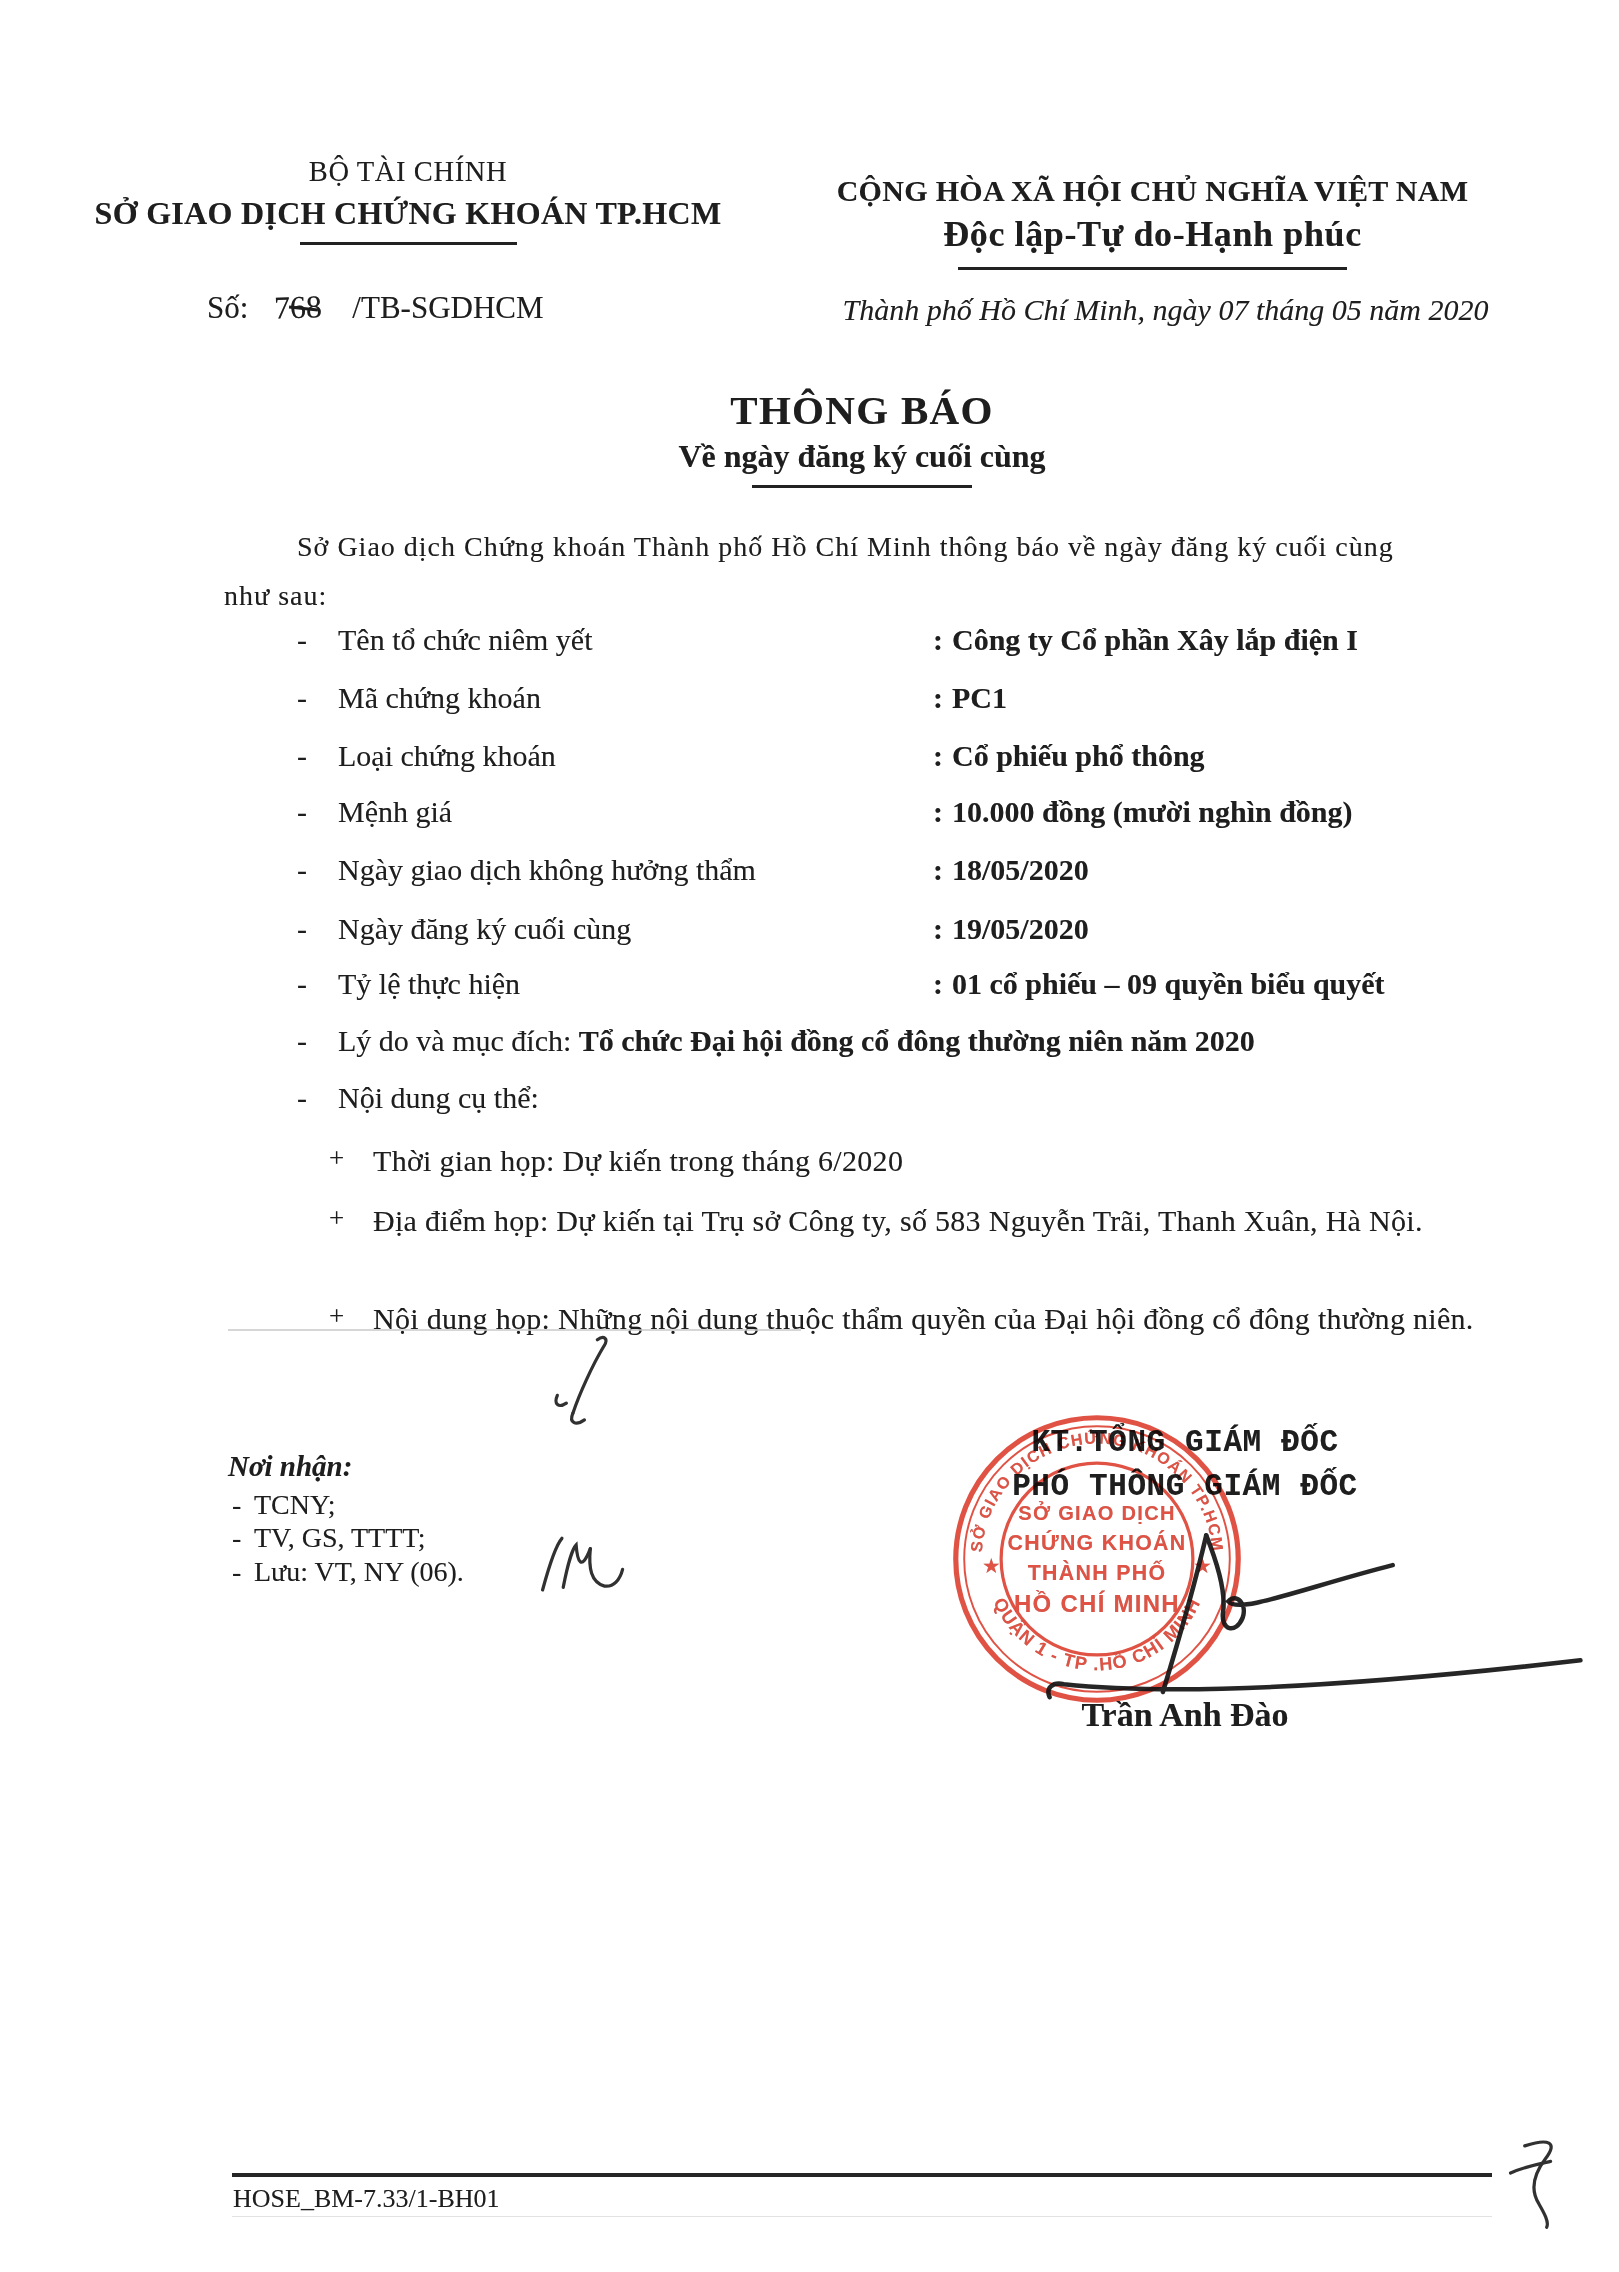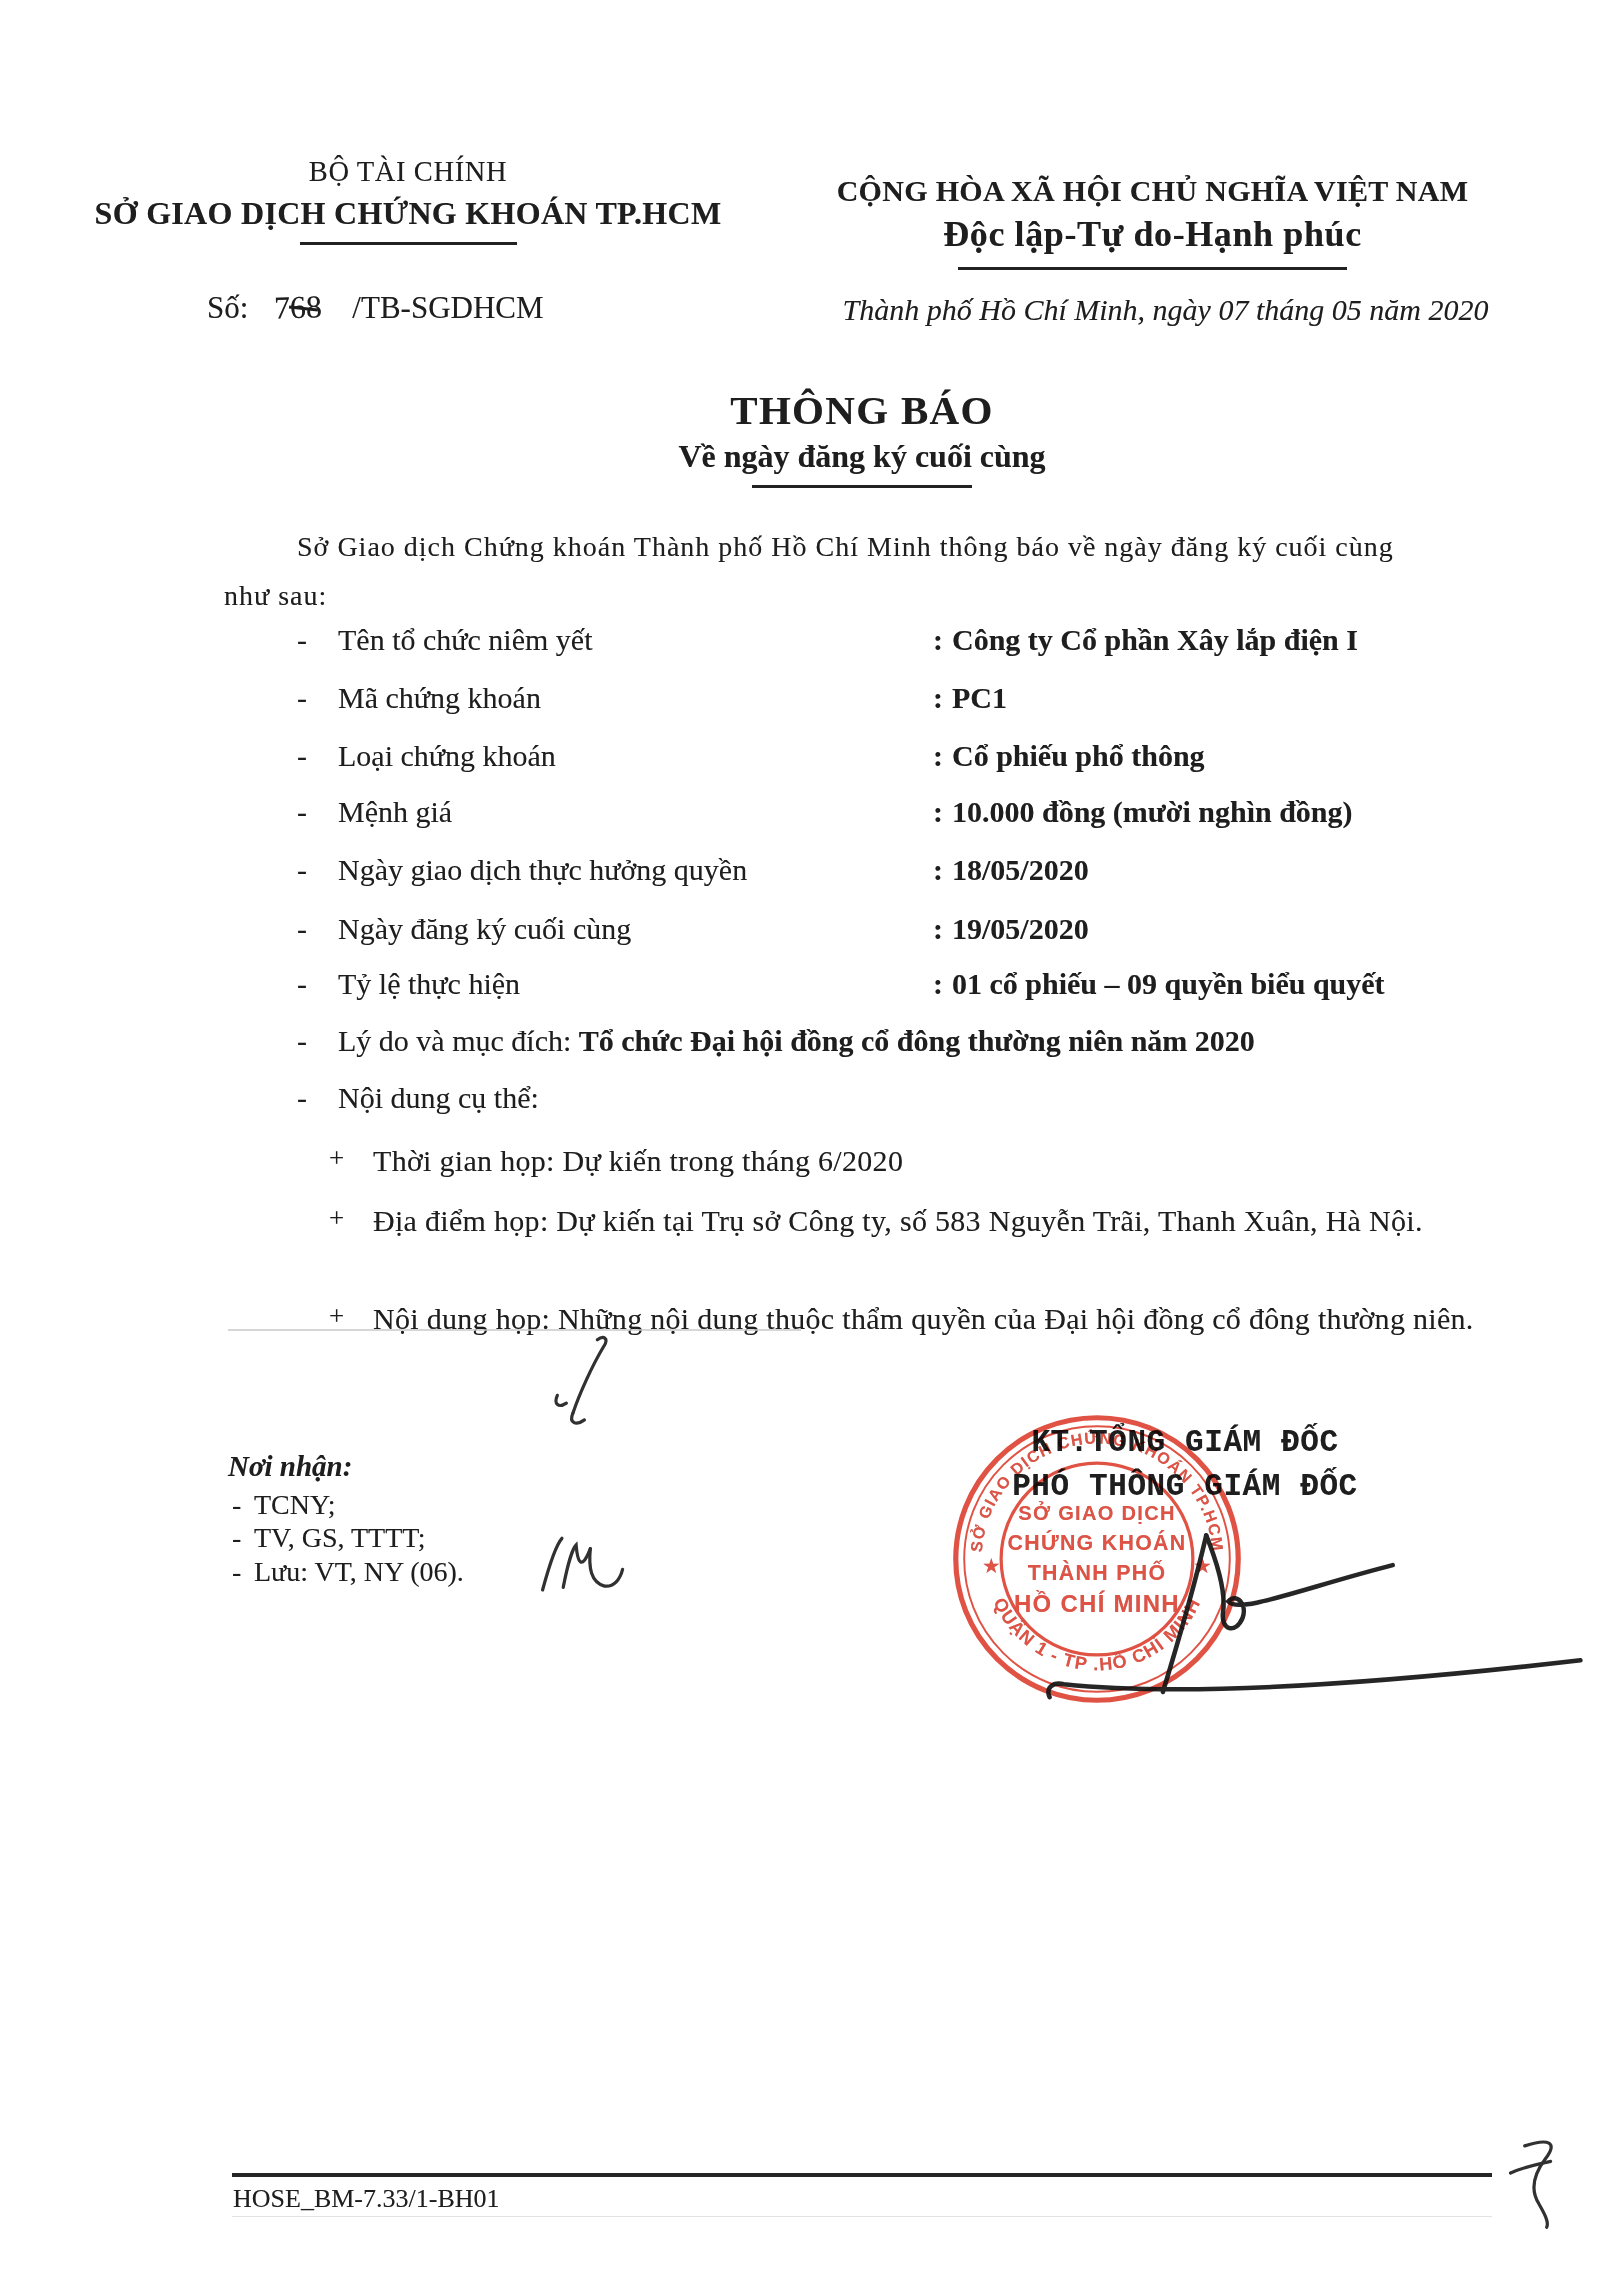--- a/index.html
+++ b/index.html
@@ -112,21 +112,21 @@
     <span class="label">Loại chứng khoán</span>
     <span class="val"><span class="colon">:</span><span>Cổ phiếu phổ thông</span></span>
   </div>
   <div class="abs item-row" style="top:793px">
     <span class="dash">-</span>
     <span class="label">Mệnh giá</span>
     <span class="val"><span class="colon">:</span><span>10.000 đồng (mười nghìn đồng)</span></span>
   </div>
   <div class="abs item-row" style="top:851px">
     <span class="dash">-</span>
-    <span class="label">Ngày giao dịch thực hưởng quyền</span>
+    <span class="label">Ngày giao dịch không hưởng thẩm</span>
     <span class="val"><span class="colon">:</span><span>18/05/2020</span></span>
   </div>
   <div class="abs item-row" style="top:910px">
     <span class="dash">-</span>
     <span class="label">Ngày đăng ký cuối cùng</span>
     <span class="val"><span class="colon">:</span><span>19/05/2020</span></span>
   </div>
   <div class="abs item-row" style="top:965px">
     <span class="dash">-</span>
     <span class="label">Tỷ lệ thực hiện</span>
@@ -184,20 +184,21 @@
       <path d="M 22 96 C 35 48, 45 24, 52 16"></path>
       <path d="M 54 92 C 62 50, 70 30, 74 26 C 76 52, 82 68, 96 32"></path>
       <path d="M 96 32 C 93 62, 97 84, 118 90 C 132 92, 142 80, 146 64"></path>
     </g>
   </svg>
 
   <div class="abs sign-block">
     <div class="l1">KT.TỔNG GIÁM ĐỐC</div>
     <div class="l2">PHÓ THÔNG GIÁM ĐỐC</div>
   </div>
+  <div class="abs signer-name">Trần Anh Đào</div>
 
   <svg class="abs stamp-svg" width="298" height="298" viewBox="0 0 460 460">
     <g stroke="#dc3a2a" fill="none">
       <circle cx="230" cy="230" r="218" stroke-width="8"></circle>
       <circle cx="230" cy="230" r="205" stroke-width="3"></circle>
       <circle cx="230" cy="230" r="148" stroke-width="5"></circle>
     </g>
     <defs>
       <path id="arcTop" d="M 52 230 A 178 178 0 0 1 408 230"></path>
       <path id="arcBottom" d="M 59 260 A 174 174 0 0 0 401 260"></path>

